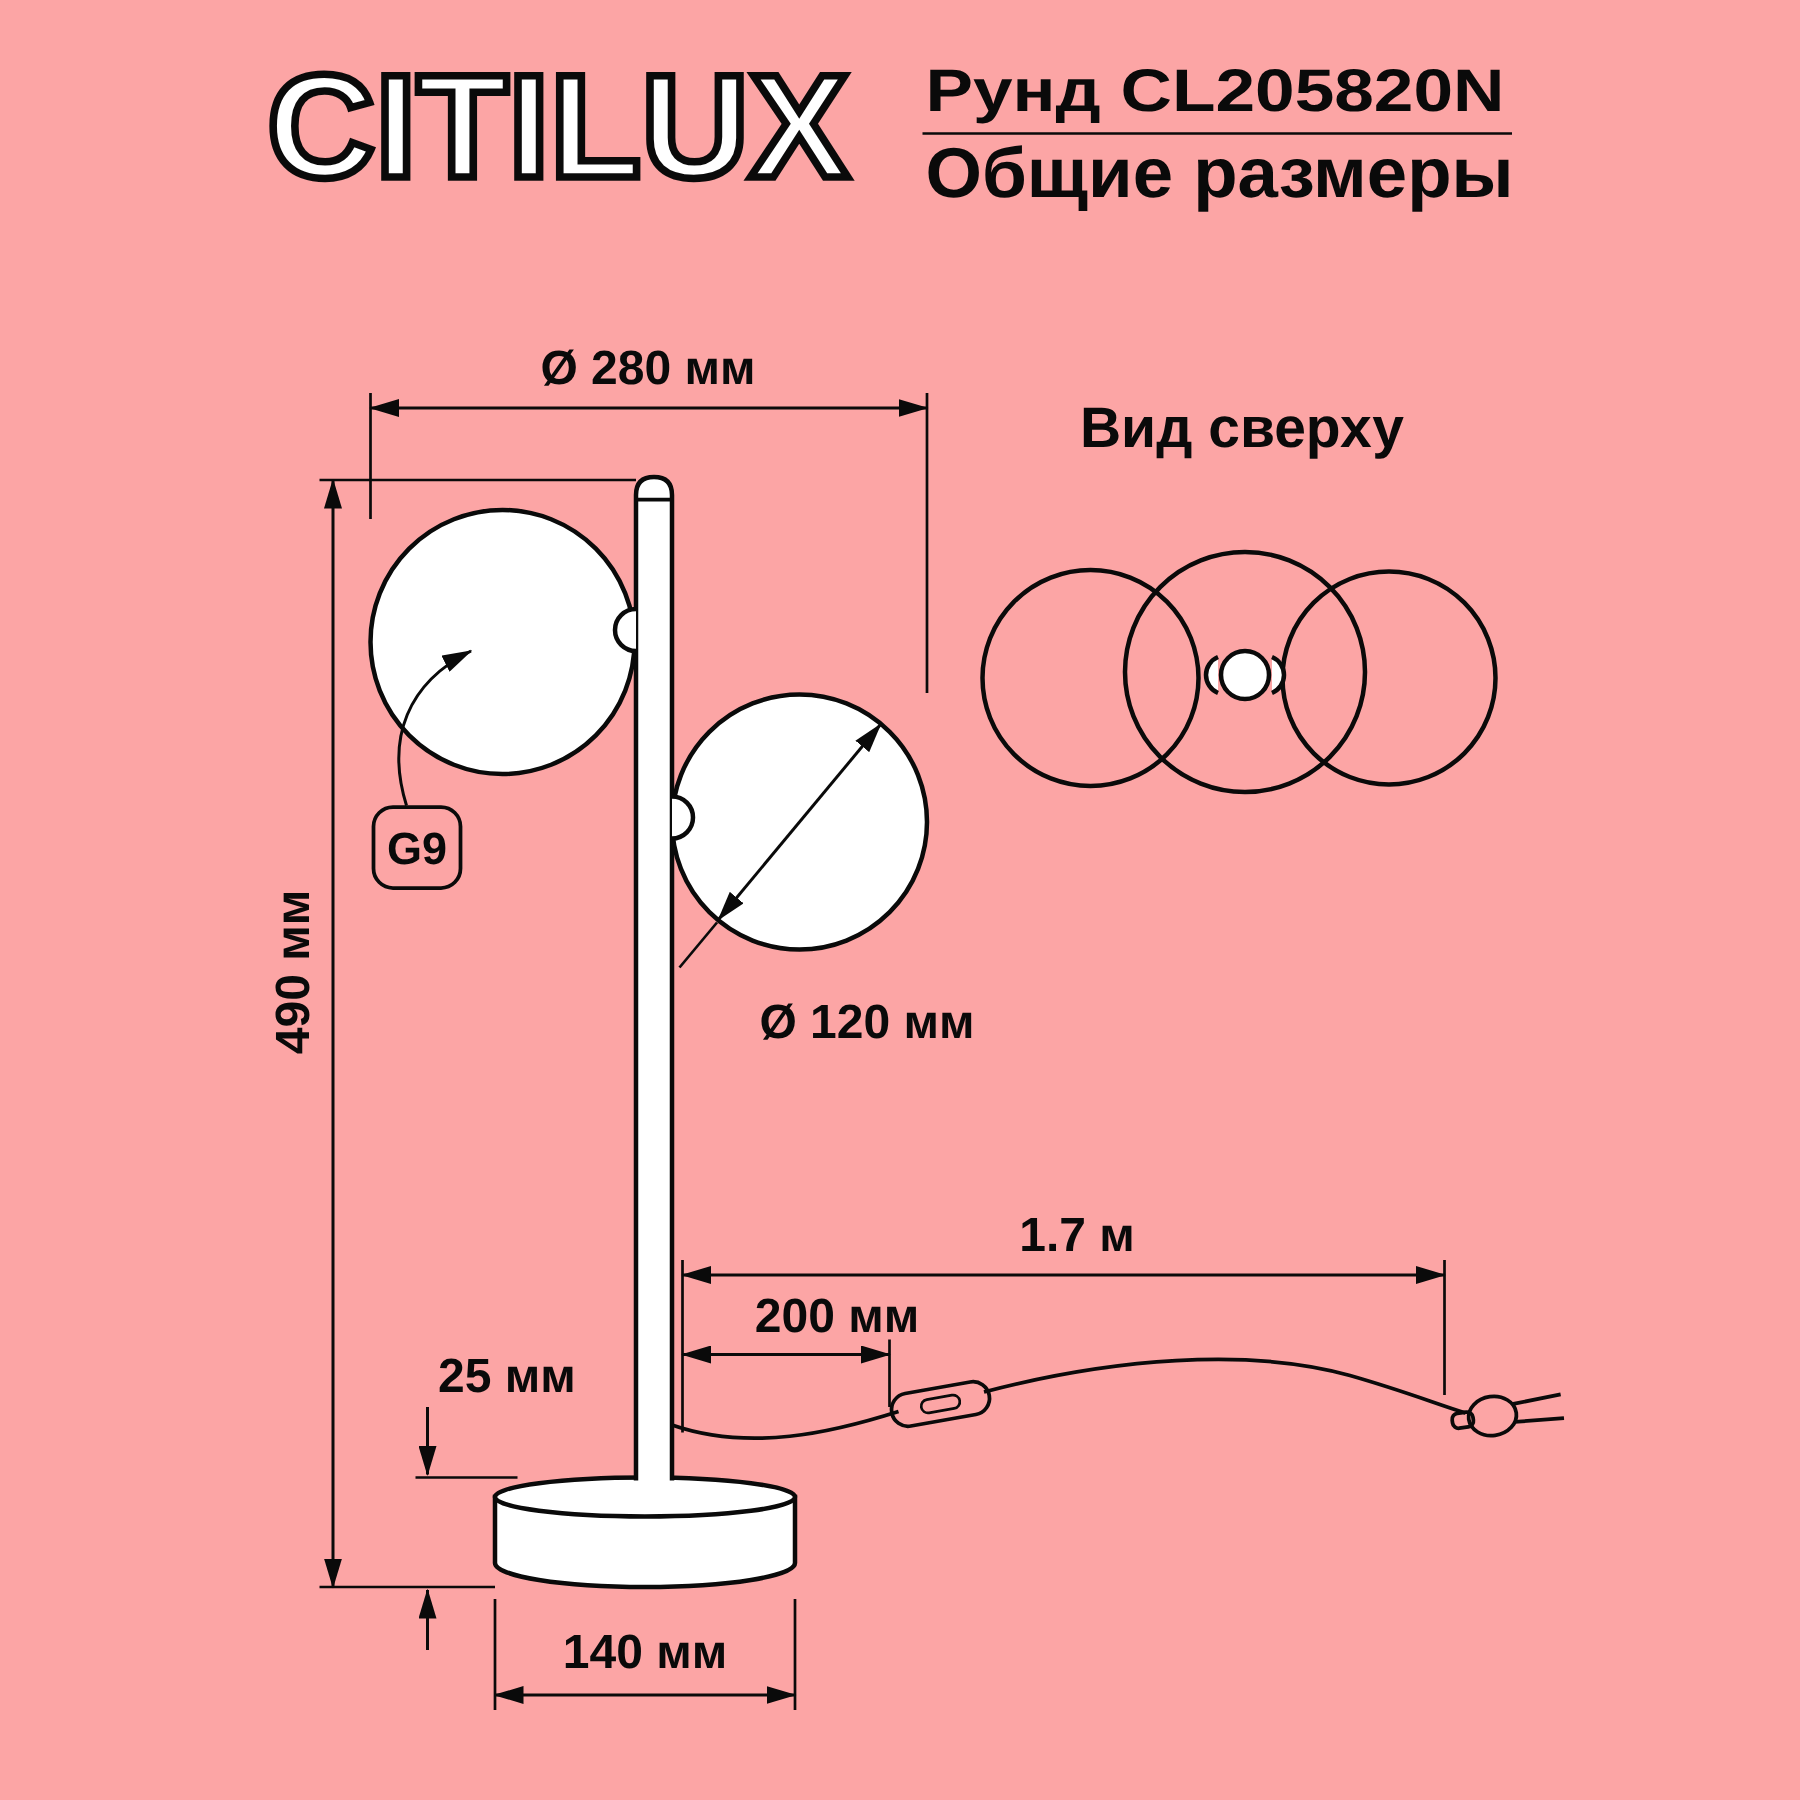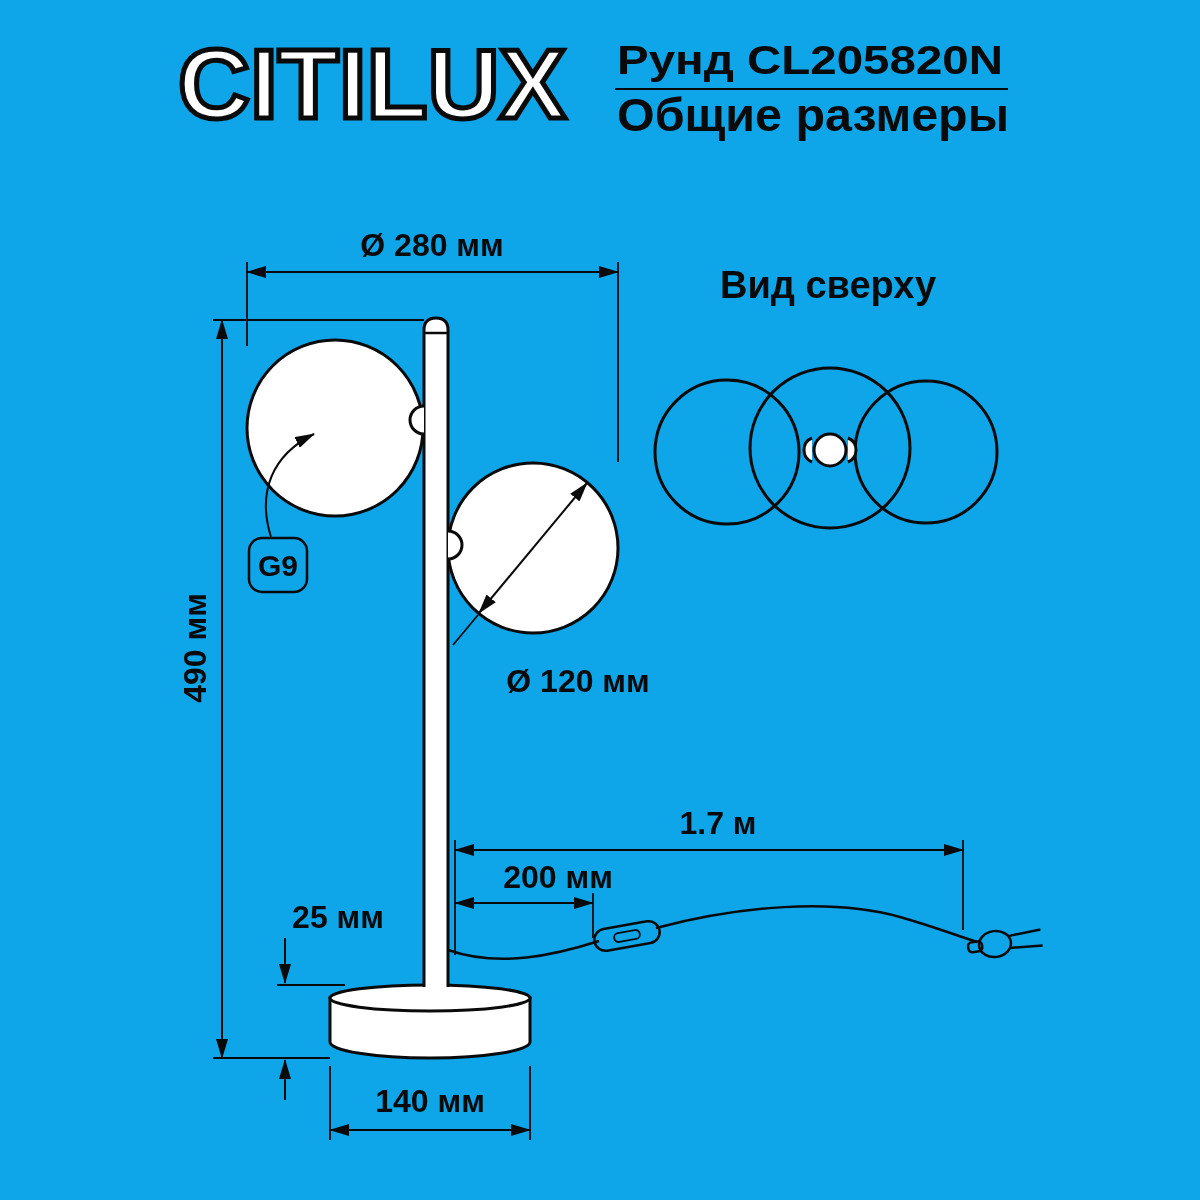--- a/index.html
+++ b/index.html
@@ -1,16 +1,16 @@
 <!DOCTYPE html>
 <html><head>
 <meta charset="utf-8">
 <style>
   html,body{margin:0;padding:0;background:#ffffff;}
-  .canvas{position:relative;width:1200px;height:1200px;background:#0ea5e9;overflow:hidden;
+  .canvas{position:relative;width:1200px;height:1200px;background:#fca5a5;overflow:hidden;
           font-family:"Liberation Sans","DejaVu Sans",sans-serif;}
   svg{display:block;}
   
   .outline{fill:#ffffff;stroke:#0a0a0a;stroke-width:3;}
   .outline-nf{fill:none;stroke:#0a0a0a;stroke-width:3;}
   .thin{fill:none;stroke:#0a0a0a;stroke-width:2.5;}
   .dim{fill:none;stroke:#0a0a0a;stroke-width:2;}
   .ext{fill:none;stroke:#0a0a0a;stroke-width:1.8;}
   
   text{fill:#0a0a0a;font-family:"Liberation Sans","DejaVu Sans",sans-serif;}

